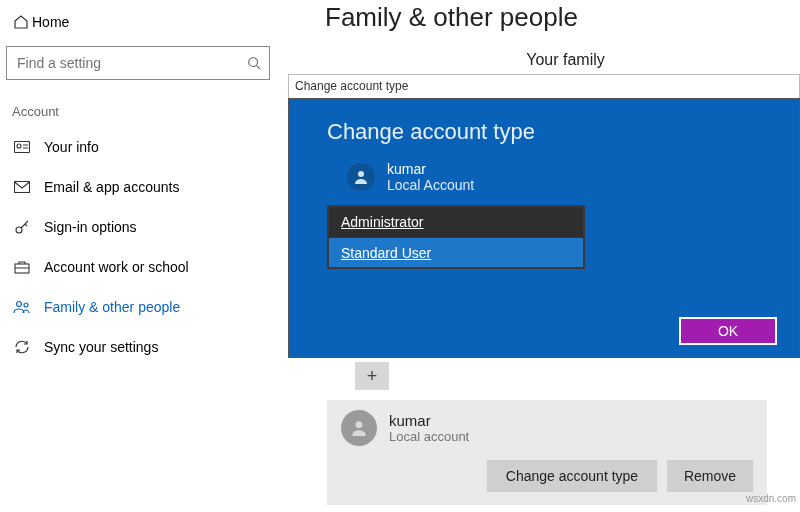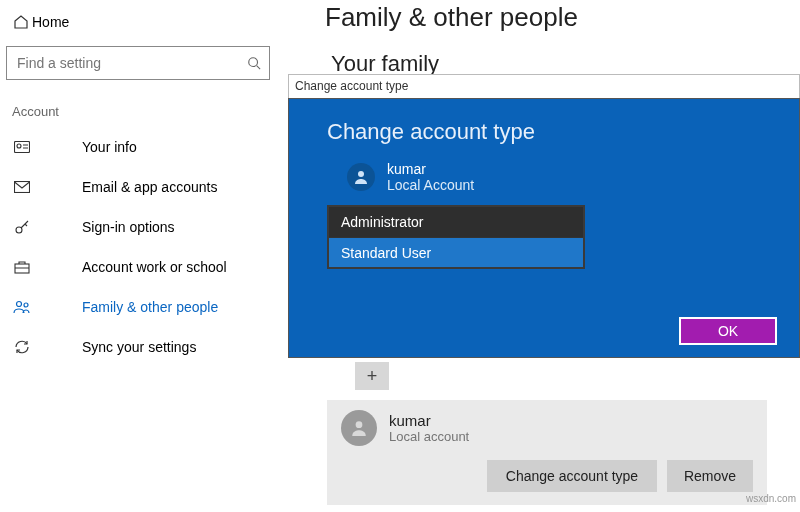--- a/index.html
+++ b/index.html
@@ -7,41 +7,41 @@
 
   .left-pane { position: absolute; left: 0; top: 0; width: 280px; height: 100%; padding: 6px 0 0 0; }
   .home-row { display: flex; align-items: center; padding: 8px 10px 10px 12px; font-size: 14px; }
   .home-row .icon { width: 18px; display:flex; justify-content:center; }
   .home-row .lbl { margin-left: 2px; }
   .search-box { margin: 6px 10px 0 6px; border: 1px solid #888; height: 34px; display:flex; align-items:center; padding: 0 8px 0 10px; color:#666; }
   .search-box input { border:none; outline:none; flex:1; font-size:14px; color:#333; background:transparent; }
   .search-box .sicon { color:#555; }
   .section-title { color:#666; font-size:13px; padding: 24px 0 8px 12px; }
   .nav { }
-  .nav-item { display:flex; align-items:center; height:40px; padding: 0 0 0 12px; font-size:14px; color:#000; cursor:default;gap:38px; }
+  .nav-item { display:flex; align-items:center; height:40px; padding: 0 0 0 12px; font-size:14px; color:#000; cursor:default; }
   .nav-item .icon { width:20px; display:flex; justify-content:center; align-items:center; color:#333; }
   .nav-item .lbl { margin-left: 12px; }
   .nav-item.active { color:#0a66c2; }
   .nav-item.active .icon { color:#0a66c2; }
 
   .main { position:absolute; left:325px; top:0; right:0; height:100%; }
   .page-title { font-size:26px; font-weight:300; padding: 2px 0 18px 0; color:#222; }
-  .subhead { font-size:22px; font-weight:400; color:#222; padding: 0 0 4px 6px; }
+  .subhead { font-size:16px; font-weight:400; color:#222; padding: 0 0 4px 6px; text-align: center; }
 
   
   .dialog-titlebar { position:absolute; left:288px; top:74px; right:0; height:24px; background:#fff; border:1px solid #bbb; border-bottom:none; font-size:12px; color:#333; padding: 4px 0 0 6px; }
   .dialog { position:absolute; left:288px; top:98px; right:0; height:260px; background:#0a62b8; color:#fff; border:1px solid #555; }
   .dialog-head { font-size:22px; font-weight:300; padding: 20px 0 16px 38px; color:#e8f0fa; }
   .acct-row { display:flex; align-items:center; padding: 0 0 12px 58px; }
   .avatar { width:28px; height:28px; border-radius:50%; background:#0b5396; display:flex; align-items:center; justify-content:center; margin-right:12px; }
   .avatar svg { width:16px; height:16px; }
   .acct-name { font-size:14px; }
   .acct-sub { font-size:14px; color:#dceaf7; }
   .dropdown { margin: 0 0 0 38px; width: 258px; border:2px solid #3a3a3a; }
-  .dd-row { height:30px; display:flex; align-items:center; padding-left:12px; font-size:14px; }
+  .dd-row { height:30px; display:flex; align-items:center; padding-left:12px; font-size:14px;text-decoration:underline; }
   .dd-row.admin { background:#2e2e2e; color:#fff; }
   .dd-row.std { background:#1f77c9; color:#fff; border-top:1px solid #333; }
   .ok-btn { position:absolute; right:22px; bottom:12px; width:98px; height:28px; background:#a21caf; border:2px solid #fff; color:#fff; font-size:14px; display:flex; align-items:center; justify-content:center; }
 
   
   .plus-chip { position:absolute; left:355px; top:362px; width:34px; height:28px; background:#d7d7d7; display:flex; align-items:center; justify-content:center; color:#444; font-size:18px; }
   .user-card { position:absolute; left:327px; top:400px; width:440px; height:105px; background:#eaeaea; padding: 10px 14px 10px 14px; }
   .uc-row { display:flex; align-items:center; }
   .uc-avatar { width:36px; height:36px; border-radius:50%; background:#9a9a9a; display:flex; align-items:center; justify-content:center; margin-right:12px; }
   .uc-avatar svg { width:18px; height:18px; fill:#d9d9d9; }

